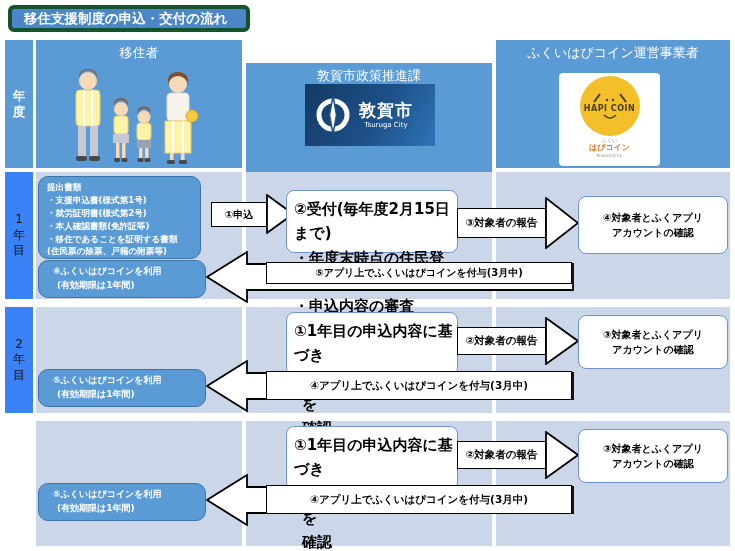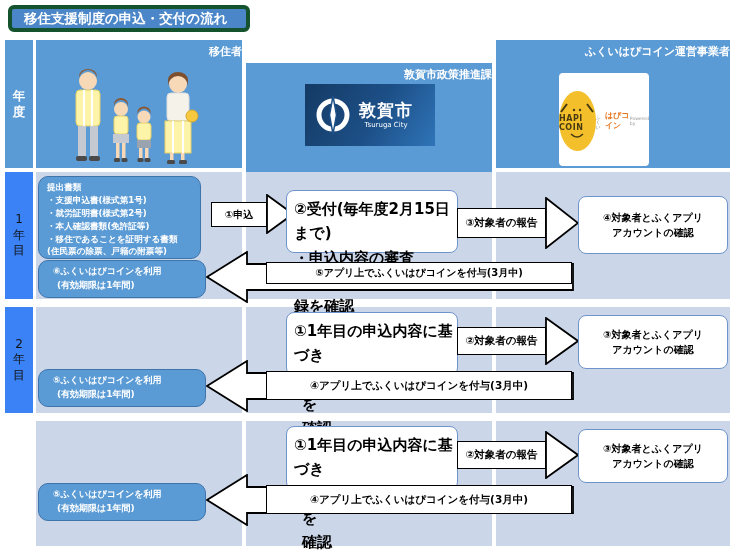--- a/index.html
+++ b/index.html
@@ -5,21 +5,21 @@
   html,body{margin:0;padding:0;background:#fff;}
   #stage{position:relative;width:735px;height:551px;background:#fff;
          font-family:"DejaVu Sans",sans-serif;overflow:hidden;}
   .abs{position:absolute;}
   
   .title-badge{left:8px;top:5px;width:242px;height:27px;background:#4a86c8;
     border:4px solid #14532d;border-radius:6px;color:#fff;font-size:13.5px;
     font-weight:bold;display:flex;align-items:center;padding-left:12px;box-sizing:border-box;}
   
   .hdr{top:40px;height:128px;background:#5b9bd5;}
-  .hdr-label{color:#fff;font-weight:bold;font-size:11px;text-align:right;width:100%;top:4px;}
+  .hdr-label{color:#fff;font-weight:normal;font-size:13px;text-align:center;width:100%;top:4px;}
   
   .vtext{width:1em;word-break:break-all;white-space:normal;text-align:center;line-height:1.3;}
   .year-hdr{color:#fff;font-weight:bold;font-size:12.5px;}
   .year-lbl{color:#111;font-size:12px;}
   .center-flex{display:flex;align-items:center;justify-content:center;}
   
   .rowbg{background:#ccd6e9;}
   .yearbg{background:#3b82f6;}
   
   .bluebox{background:#5b9bd5;border:1px solid #3f74ab;border-radius:10px;color:#fff;
@@ -36,22 +36,22 @@
   
   .arrowlbl{background:#fff;border:1.6px solid #000;display:flex;align-items:center;
     justify-content:center;font-weight:bold;color:#000;box-sizing:border-box;}
   
   .tsuruga{left:305px;top:84px;width:130px;height:62px;
     background:linear-gradient(120deg,#143a64 0%,#1d5088 55%,#2f74b8 100%);
     display:flex;align-items:center;padding-left:8px;box-sizing:border-box;}
   .tsuruga-txt{color:#fff;margin-left:6px;}
   .tsuruga-name{font-size:17px;font-weight:bold;letter-spacing:1px;line-height:1.1;}
   .tsuruga-sub{font-size:7px;text-align:center;margin-top:2px;}
-  .hapicard{left:559px;top:73px;width:90px;height:93px;background:#fff;border-radius:4px;
-    display:flex;align-items:center;padding-top:3px;box-sizing:border-box;}
+  .hapicard{left:559px;top:73px;width:101px;height:93px;background:#fff;border-radius:4px;
+    display:flex;flex-direction:column;align-items:center;padding-top:3px;box-sizing:border-box;}
   .hapicoin-circle{width:60px;height:60px;border-radius:50%;background:#f3c02c;
     display:flex;flex-direction:column;align-items:center;justify-content:center;position:relative;}
   .hapicoin-txt{font-size:8px;font-weight:bold;color:#473a10;letter-spacing:0.5px;}
   .hapi-sub1{font-size:5px;color:#8a8a8a;margin-top:2px;line-height:1;}
   .hapi-sub2{font-size:8px;font-weight:bold;color:#e8731a;line-height:1.2;}
   .hapi-sub3{font-size:4.5px;color:#999;line-height:1.2;}
   svg{display:block;}
 </style>
 </head>
 <body>
@@ -172,22 +172,22 @@
     <span style="display:block">(住民票の除票、戸籍の附票等)</span>
   </div>
 
   <div class="abs arrowlbl" style="left:211px;top:202px;width:56px;height:25px;font-size:10px;">①申込</div>
   <svg class="abs" style="left:266px;top:194px;" width="28" height="40" viewBox="0 0 28 40">
     <polygon points="1,1 27,20 1,39" fill="#fff" stroke="#000" stroke-width="1.8"></polygon>
   </svg>
 
   <div class="abs whitebox wb-left" style="left:286px;top:190px;width:172px;height:63px;">
     <span style="display:block">②受付(毎年度2月15日まで)</span>
+    <span style="display:block">・年度末時点の住民登録を確認</span>
     <span style="display:block">・申込内容の審査</span>
-    <span style="display:block">・年度末時点の住民登録を確認</span>
   </div>
 
   <div class="abs arrowlbl" style="left:457px;top:208px;width:89px;height:30px;font-size:10.5px;">③対象者の報告</div>
   <svg class="abs" style="left:545px;top:197px;" width="34" height="52" viewBox="0 0 34 52">
     <polygon points="1,1 33,26 1,51" fill="#fff" stroke="#000" stroke-width="1.8"></polygon>
   </svg>
 
   <div class="abs whitebox wb-center" style="left:578px;top:196px;width:150px;height:58px;">
     <span>④対象者とふくアプリ</span>
     <span>アカウントの確認</span>

